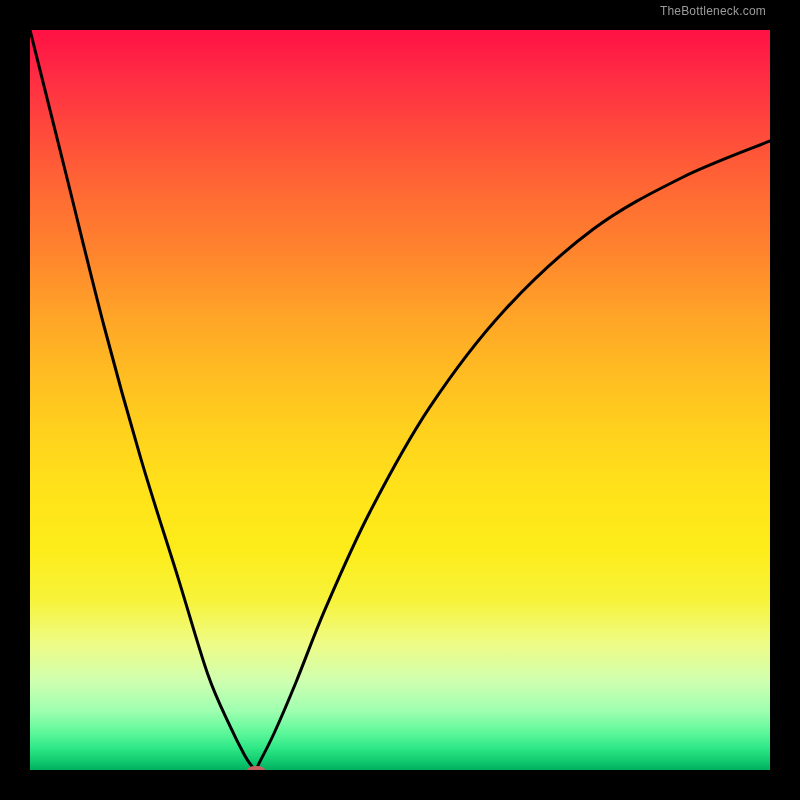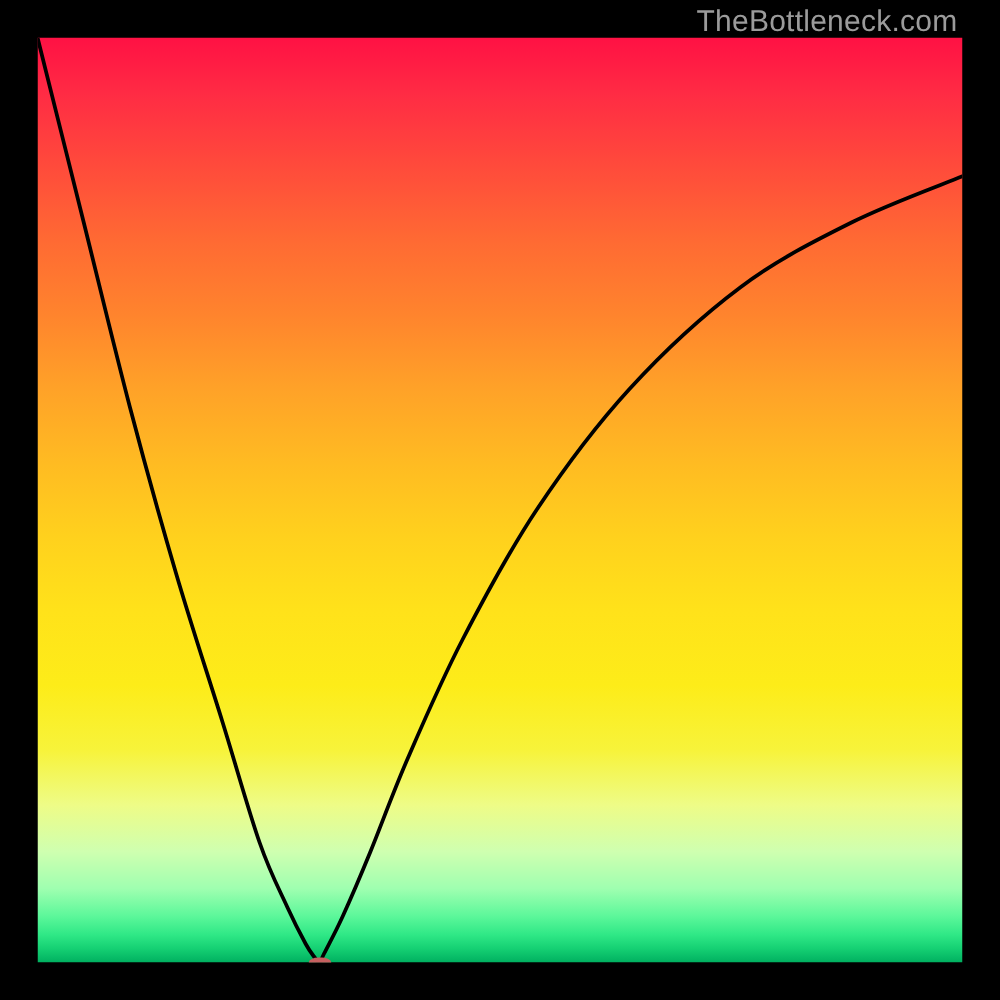--- a/index.html
+++ b/index.html
@@ -54,21 +54,21 @@
     .marker {
       position: absolute;
       background: #c56060;
       border-radius: 50%;
     }
     .watermark {
       position: absolute;
       top: 4px;
       right: 34px;
       color: #9b9b9b;
-      font-size: 24px;
+      font-size: 12px;
       font-weight: 400;
       letter-spacing: 0.2px;
     }
   </style>
 </head>
 <body>
 
 <div class="frame">
   <div class="watermark">TheBottleneck.com</div>
   <div class="plot-area">

